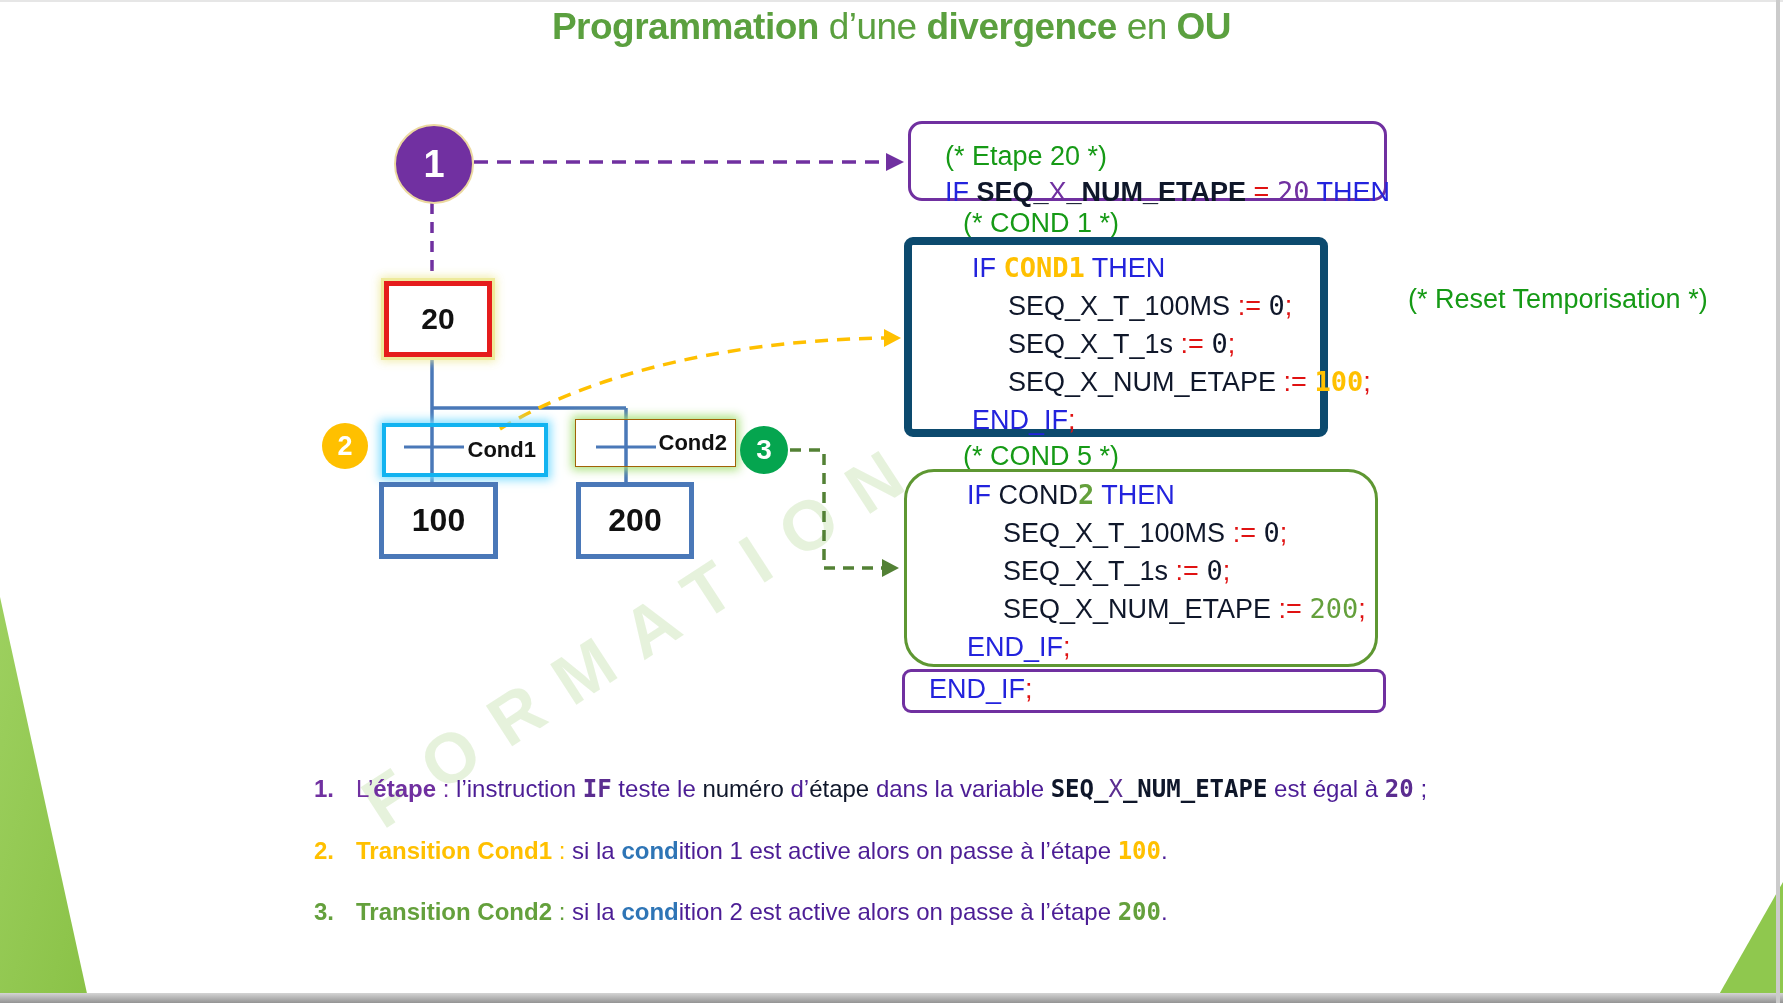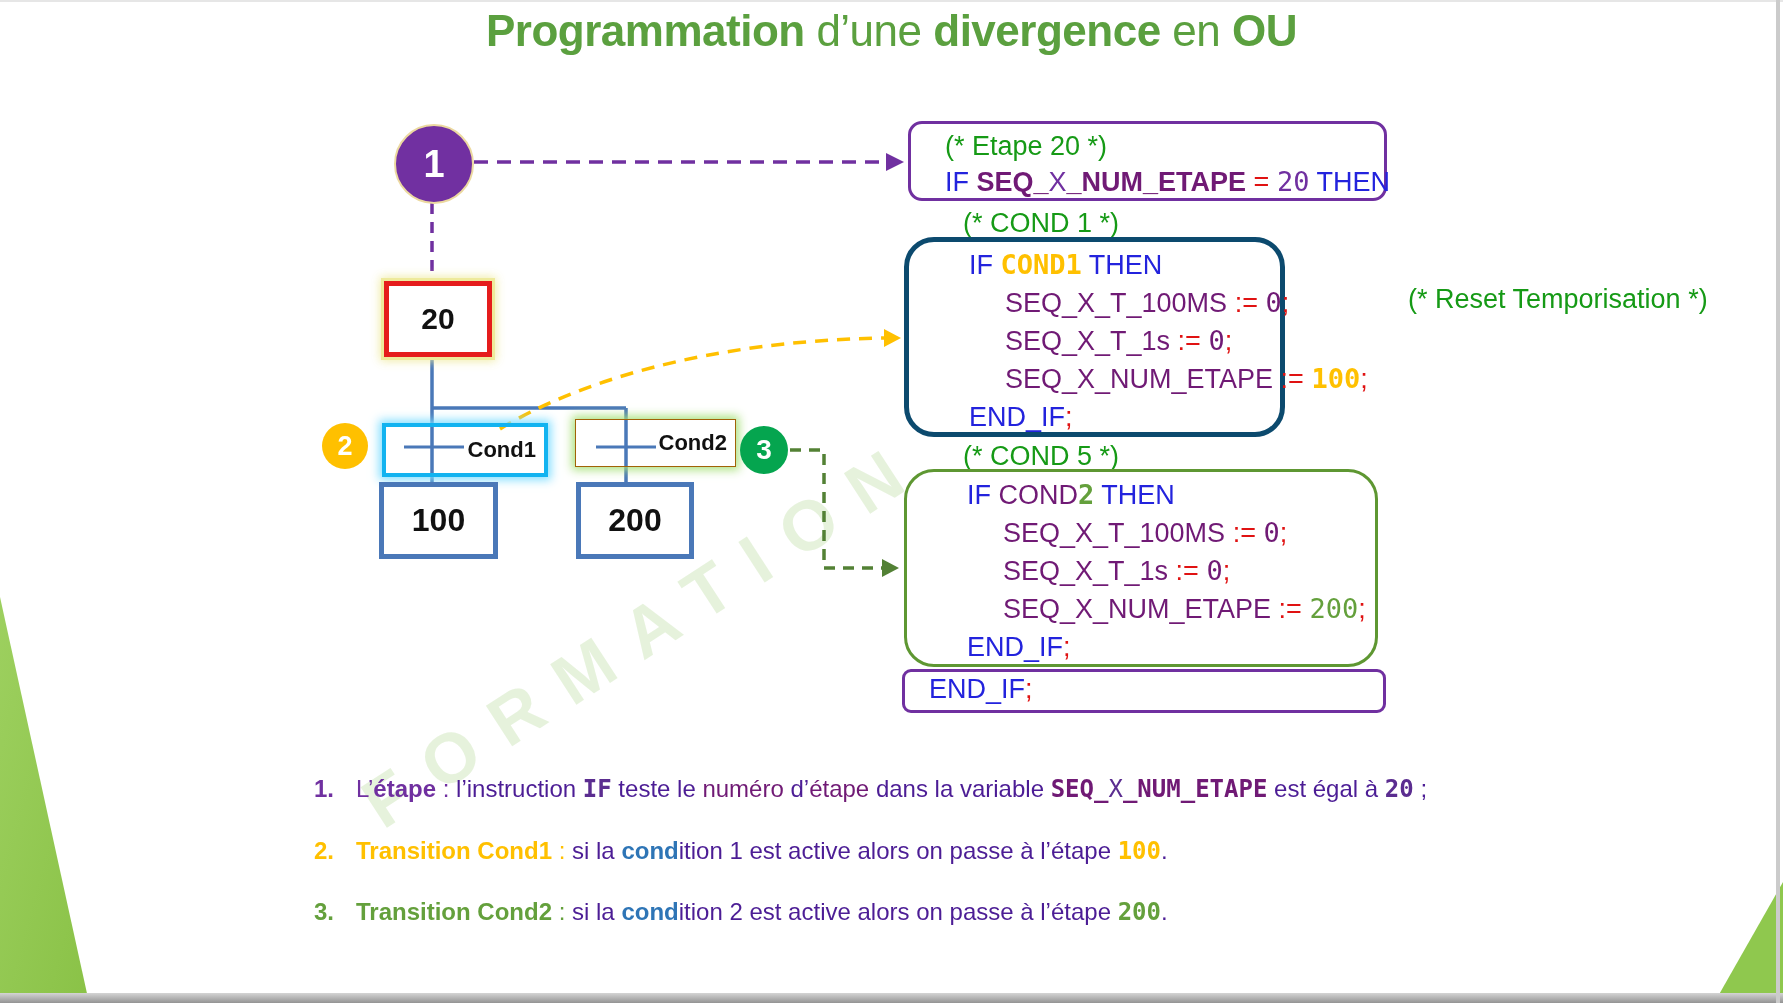--- a/index.html
+++ b/index.html
@@ -10,24 +10,24 @@
   .mono{font-family:"DejaVu Sans Mono",monospace}
   .c-blue{color:#2323dd}
   .c-lblue{color:#4c1d95}
   .c-comment{color:#169a16}
   .c-green{color:#64a03c}
   .c-red{color:#e01212}
   .c-purple{color:#7030a0}
   .c-dpurple{color:#5b2d90}
   .c-gold{color:#ffc000}
   .c-sblue{color:#2e75b6}
-  .c-black{color:#701a75}
+  .c-black{color:#0f172a}
 
   .abs{position:absolute}
-  .title{left:0;right:0;top:6px;text-align:center;font-size:44px;color:#5ba03f;letter-spacing:-.5px;white-space:nowrap}
+  .title{left:0;right:0;top:6px;text-align:center;font-size:37px;color:#5ba03f;letter-spacing:-.5px;white-space:nowrap}
 
   .watermark{left:370px;top:770px;transform:rotate(-33deg);transform-origin:0 50%;
              font-size:70px;font-weight:bold;letter-spacing:26px;color:rgba(203,228,182,.48);white-space:nowrap}
 
   svg.connectors{left:0;top:0}
 
   .circle{border-radius:50%;display:flex;align-items:center;justify-content:center;color:#fff;font-weight:bold}
   .circle1{left:394px;top:124px;width:76px;height:76px;background:#7130a1;border:2px solid #ecd9a0;font-size:38px}
   .circle2{left:322px;top:423px;width:46px;height:46px;background:#ffc000;font-size:27px}
   .circle3{left:740px;top:426px;width:48px;height:48px;background:#05a54f;font-size:28px}
@@ -40,28 +40,28 @@
 
   .trans{background:transparent}
   .cond1{left:382px;top:423px;width:158px;height:46px;border:4px solid #12b3f0;
          box-shadow:0 0 9px 3px rgba(125,221,255,.95)}
   .cond2{left:575px;top:419px;width:159px;height:46px;border:1px solid #a16207;
          box-shadow:0 0 9px 3px rgba(168,224,122,.95)}
   .translabel{position:absolute;right:8px;top:50%;transform:translateY(-50%);font-weight:bold;font-size:22px;color:#111;white-space:nowrap}
 
   .codebox{background:#fff}
   .pbox1{left:908px;top:121px;width:479px;height:80px;border:3px solid #7030a0;border-radius:14px}
-  .ybox{left:904px;top:237px;width:381px;height:200px;border:5px solid #0c4a6e;border-radius:30px}
+  .ybox{left:904px;top:237px;width:424px;height:200px;border:8px solid #0c4a6e;border-radius:9px}
   .gbox{left:904px;top:469px;width:474px;height:198px;border:3px solid #5e9732;border-radius:30px}
   .pbox2{left:902px;top:669px;width:478px;height:38px;border:3px solid #7030a0;border-radius:9px}
 
   .code-line{line-height:38px;font-size:27px;padding-left:60px;white-space:nowrap}
   .code-line.ind{padding-left:96px}
   .pbox1 .code-line{line-height:36px;padding-left:34px}
-  .pbox1{padding-top:4px;box-sizing:border-box}
+  .pbox1{padding-top:14px;box-sizing:border-box}
   .ybox,.gbox{padding-top:4px;box-sizing:border-box}
   .pbox2 .code-line{line-height:34px;padding-left:24px}
 
   .floatcomment{font-size:27px;white-space:nowrap}
 
   .note{display:flex;font-size:24px;white-space:nowrap;line-height:30px}
   .note .num{width:42px;flex:none;font-weight:bold}
 
   .tri-left{left:0;top:597px;width:88px;height:401px;background:linear-gradient(105deg,#9dd05f,#8ac247);
             clip-path:polygon(0 0,100% 100%,0 100%)}

